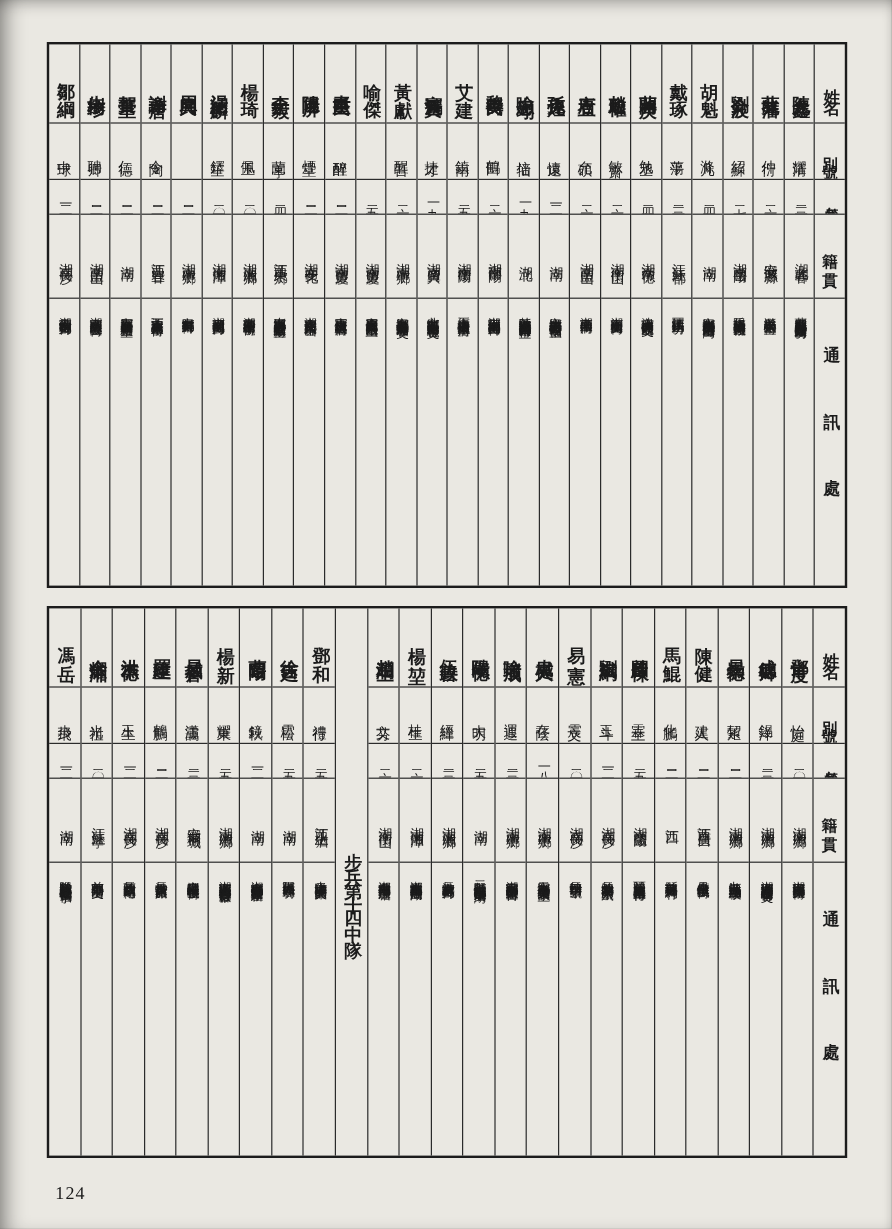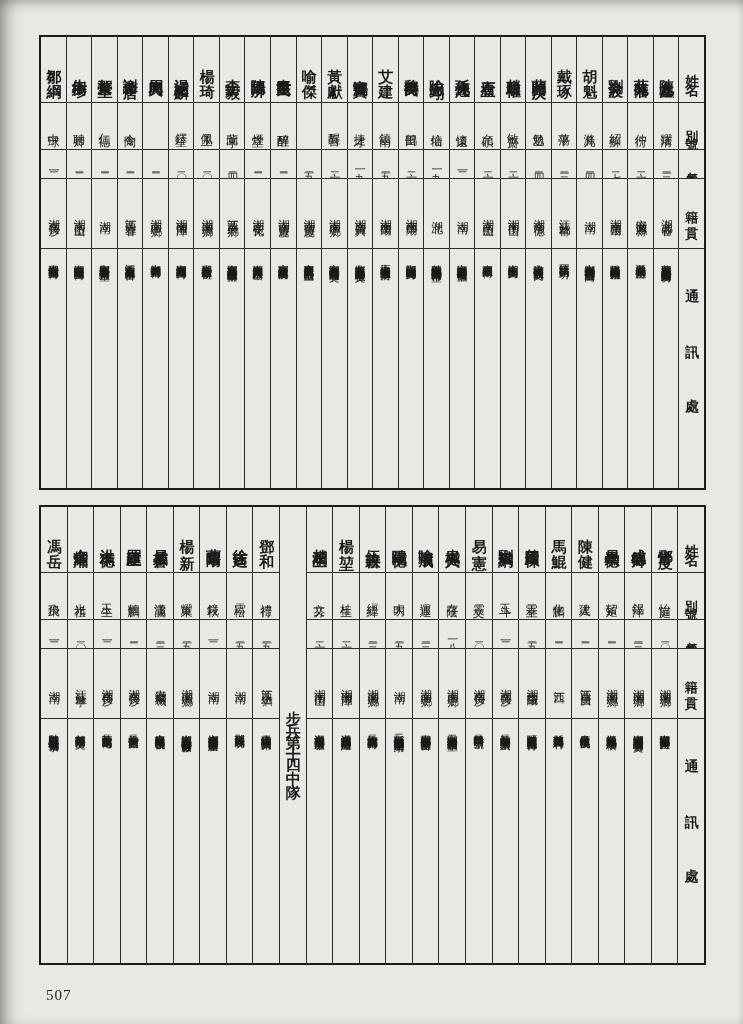--- a/index.html
+++ b/index.html
@@ -890,14 +890,14 @@
         </div>
         <div class="cell c-native">
           <span class="vt native-t">湖南</span>
         </div>
         <div class="cell c-addr">
           <span class="vt addr-t">黔陽乾溪驛郵務信櫃李朝喜轉馮伯亨</span>
         </div>
       </div>
     </div>
 
-  <div class="page-number">507</div>
+  <div class="page-number">124</div>
 </div>
 
 </body></html>

